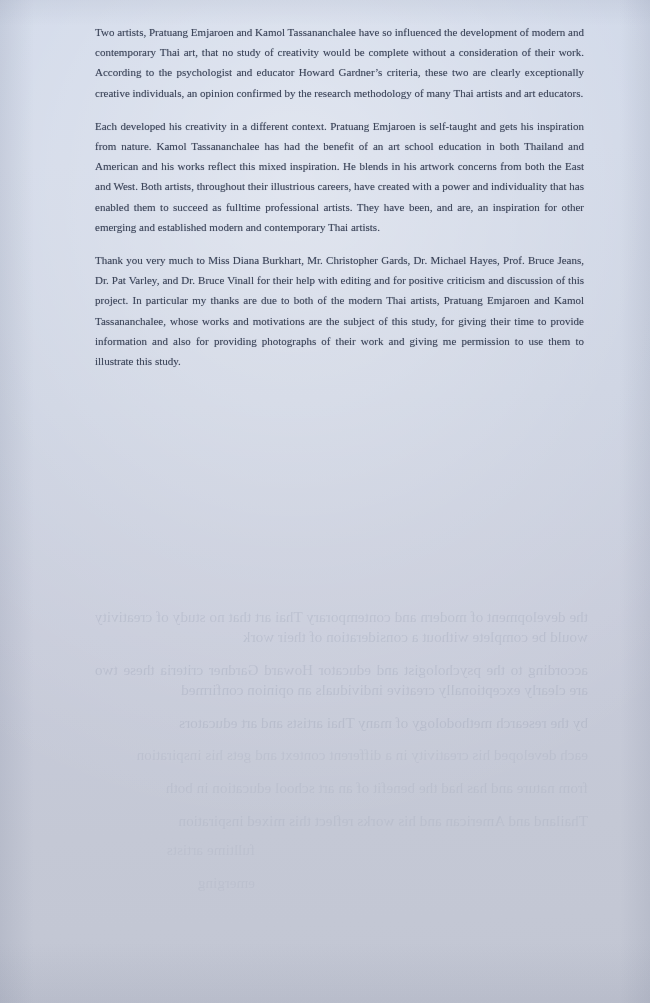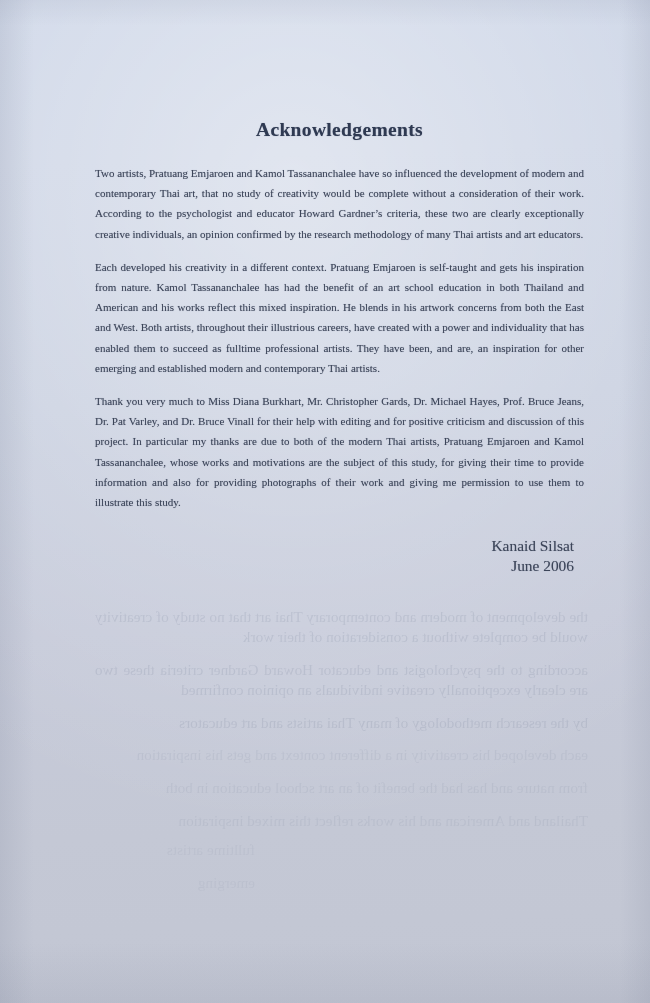--- a/index.html
+++ b/index.html
@@ -136,27 +136,22 @@
     <p>from nature and has had the benefit of an art school education in both</p>
     <p>Thailand and American and his works reflect this mixed inspiration</p>
   </div>
   <div class="bleed block-c">
     <p>fulltime artists</p>
     <p>emerging</p>
   </div>
 
   <div class="text-column">
 
-    <h1 class="doc-title">Acknowledgements</h1>
 
     <div class="body-block">
       <p class="para">Two artists, Pratuang Emjaroen and Kamol Tassananchalee have so influenced the development of modern and contemporary Thai art, that no study of creativity would be complete without a consideration of their work. According to the psychologist and educator Howard Gardner’s criteria, these two are clearly exceptionally creative individuals, an opinion confirmed by the research methodology of many Thai artists and art educators.</p>
       <p class="para">Each developed his creativity in a different context. Pratuang Emjaroen is self-taught and gets his inspiration from nature.  Kamol Tassananchalee has had the benefit of an art school education in both Thailand and American and his works reflect this mixed inspiration.  He blends in his artwork concerns from both the East and West.  Both artists, throughout their illustrious careers, have created with a power and individuality that has enabled them to succeed as fulltime professional artists.  They have been, and are, an inspiration for other emerging and established modern and contemporary Thai artists.</p>
       <p class="para">Thank you very much to Miss Diana Burkhart, Mr. Christopher Gards, Dr. Michael Hayes, Prof. Bruce Jeans, Dr. Pat Varley, and Dr. Bruce Vinall for their help with editing and for positive criticism and discussion of this project. In particular my thanks are due to both of the modern Thai artists, Pratuang Emjaroen and Kamol Tassananchalee, whose works and motivations are the subject of this study, for giving their time to provide information and also for providing photographs of their work and giving me permission to use them to illustrate this study.</p>
     </div>
 
-    <div class="signature">
-      <span class="sig-line">Kanaid Silsat</span>
-      <span class="sig-line">June  2006</span>
-    </div>
 
   </div>
 </div>
 
 </body></html>

